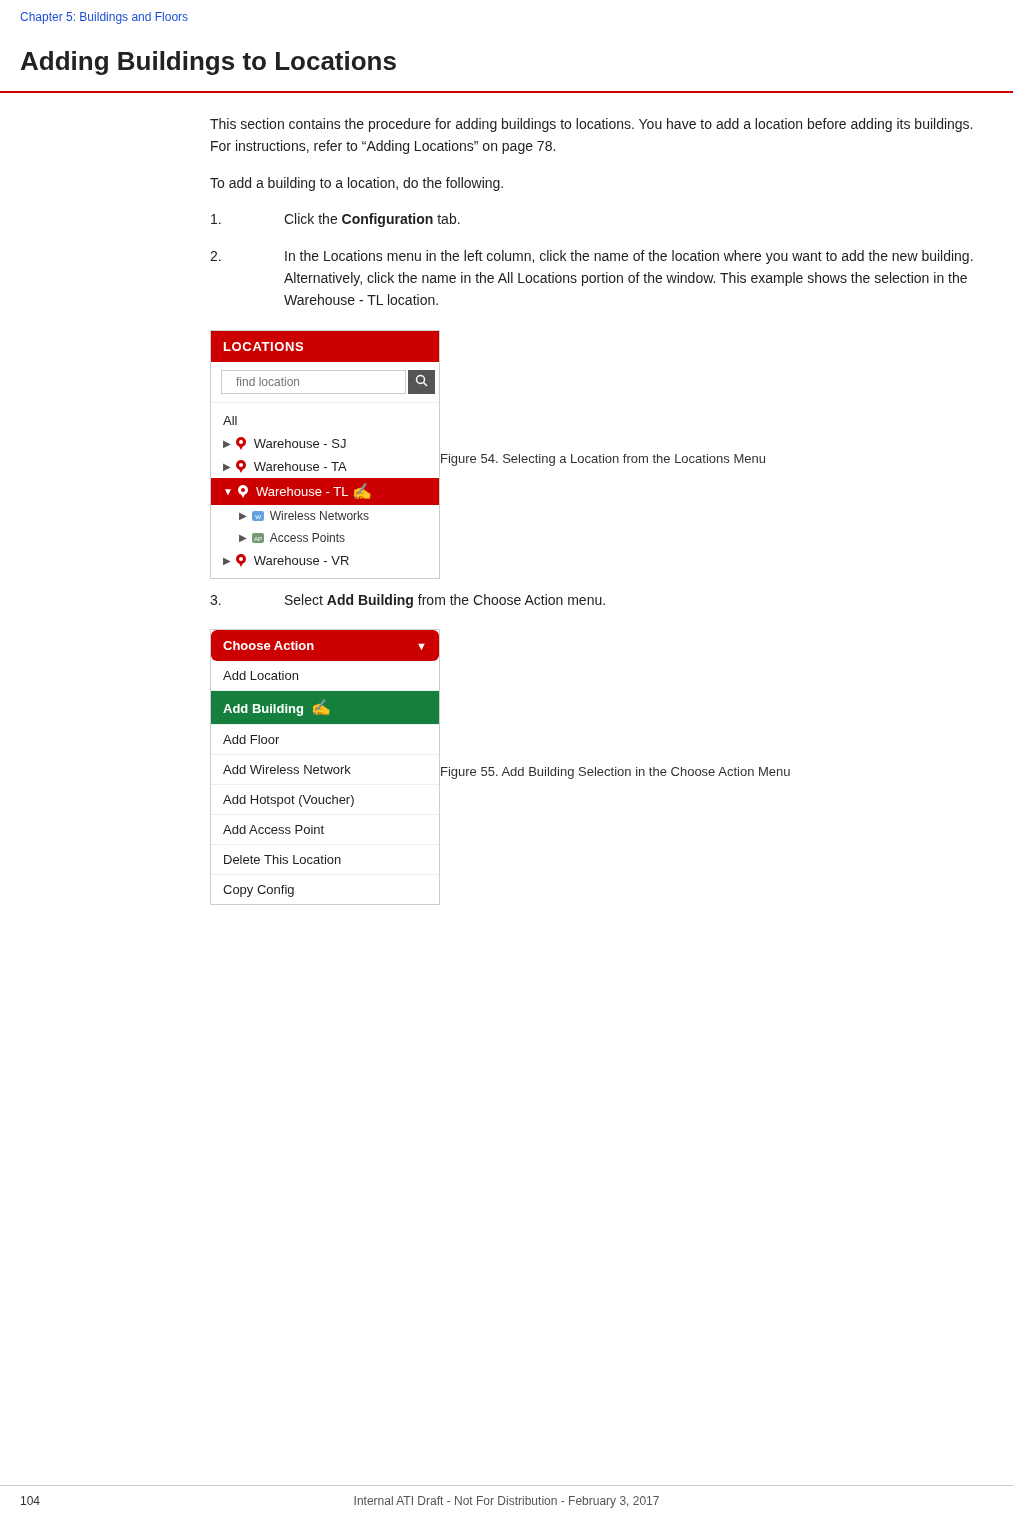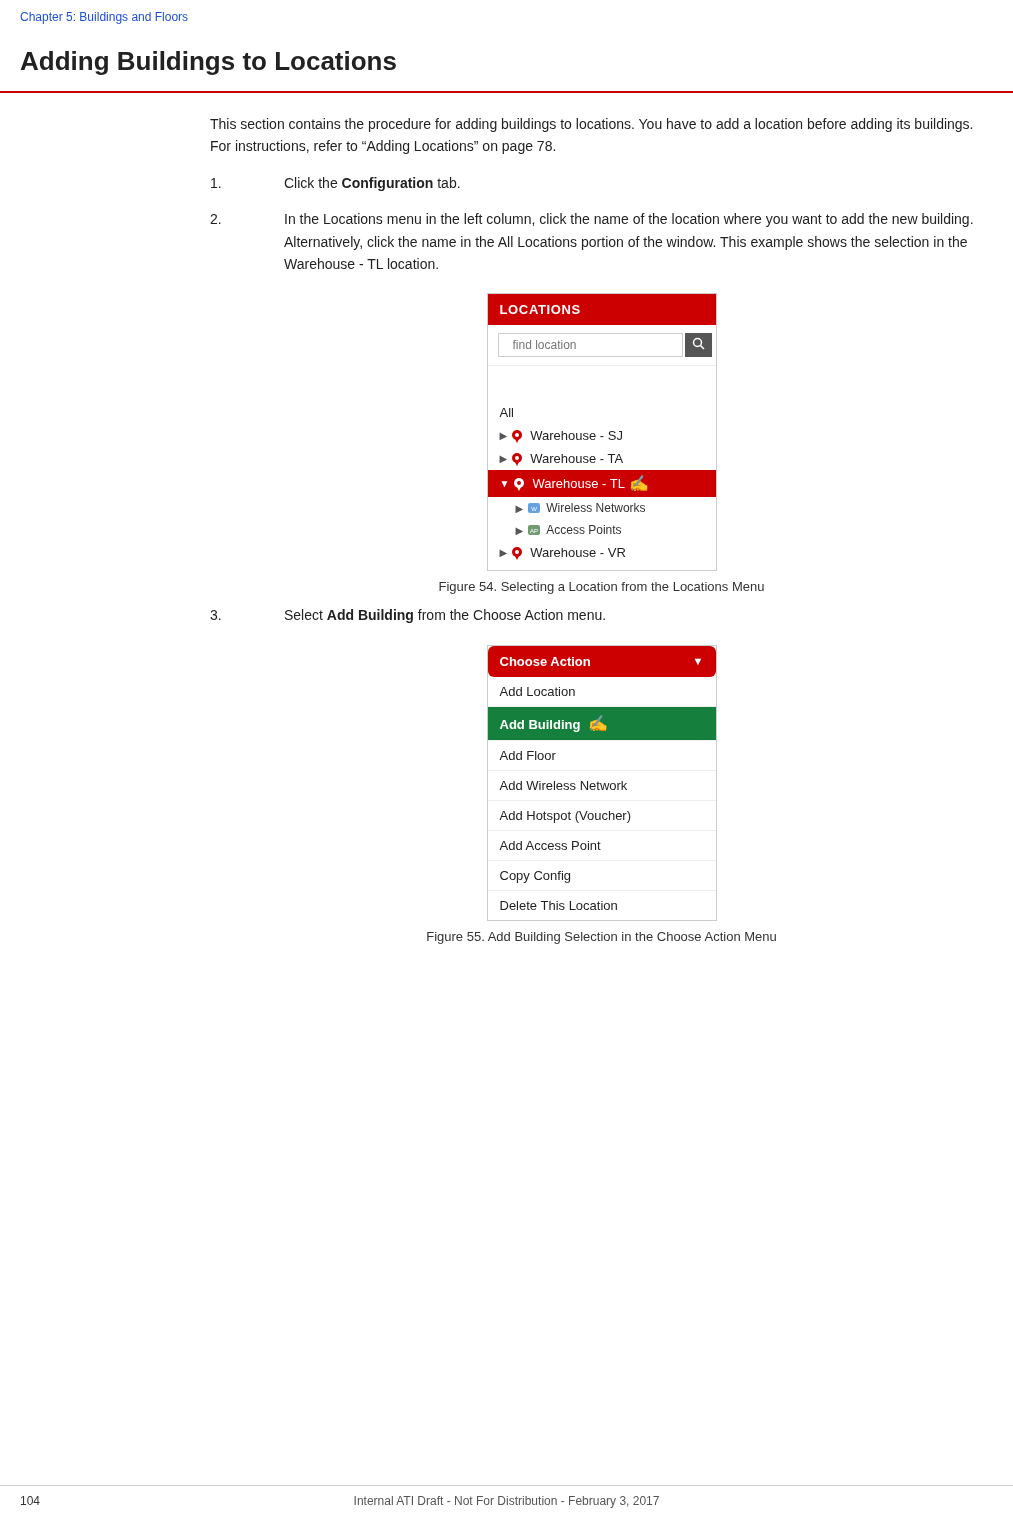--- a/index.html
+++ b/index.html
@@ -49,21 +49,21 @@
     }
     .step-text {
       flex: 1;
       margin-left: 44px;
     }
     .step-text b {
       font-weight: bold;
     }
     .figure-container {
       display: flex;
-      flex-direction: column;
+      flex-direction: row;
       align-items: center;
       margin: 18px 0 10px 0;
     }
     .figure-caption {
       font-size: 13px;
       color: #333;
       margin-top: 8px;
       text-align: center;
     }
     
@@ -111,21 +111,20 @@
     .loc-item {
       display: flex;
       align-items: center;
       padding: 4px 12px;
       cursor: pointer;
       font-size: 13px;
       color: #222;
     }
     .loc-item.all-item {
       padding: 4px 12px;
-      margin-top: 29px;
     }
     .loc-item .arrow {
       font-size: 10px;
       margin-right: 4px;
       color: #555;
     }
     .loc-item .pin-icon {
       width: 14px;
       height: 14px;
       margin-right: 5px;
@@ -231,20 +230,21 @@
   <span>Chapter 5: Buildings and Floors</span>
 </div>
 
 <div class="page-title-section">
   <h1>Adding Buildings to Locations</h1>
 </div>
 
 <div class="content-area">
 
   <p class="intro-text">This section contains the procedure for adding buildings to locations. You have to add a location before adding its buildings. For instructions, refer to “Adding Locations” on page 78.</p>
+  <p class="intro-text">To add a building to a location, do the following.</p>
 
   <div class="step-item">
     <span class="step-num">1.</span>
     <span class="step-text">
       Click the <b>Configuration</b><span> tab.</span>
     </span>
   </div>
 
   <div class="step-item">
     <span class="step-num">2.</span>
@@ -373,24 +373,24 @@
         <li class="action-item">
           <span>Add Wireless Network</span>
         </li>
         <li class="action-item">
           <span>Add Hotspot (Voucher)</span>
         </li>
         <li class="action-item">
           <span>Add Access Point</span>
         </li>
         <li class="action-item">
+          <span>Delete This Location</span>
+        </li>
+        <li class="action-item">
           <span>Copy Config</span>
-        </li>
-        <li class="action-item">
-          <span>Delete This Location</span>
         </li>
       </ul>
     </div>
     <div class="figure-caption">Figure 55. Add Building Selection in the Choose Action Menu</div>
   </div>
 
 </div>
 
 <div class="page-num">104</div>
 

